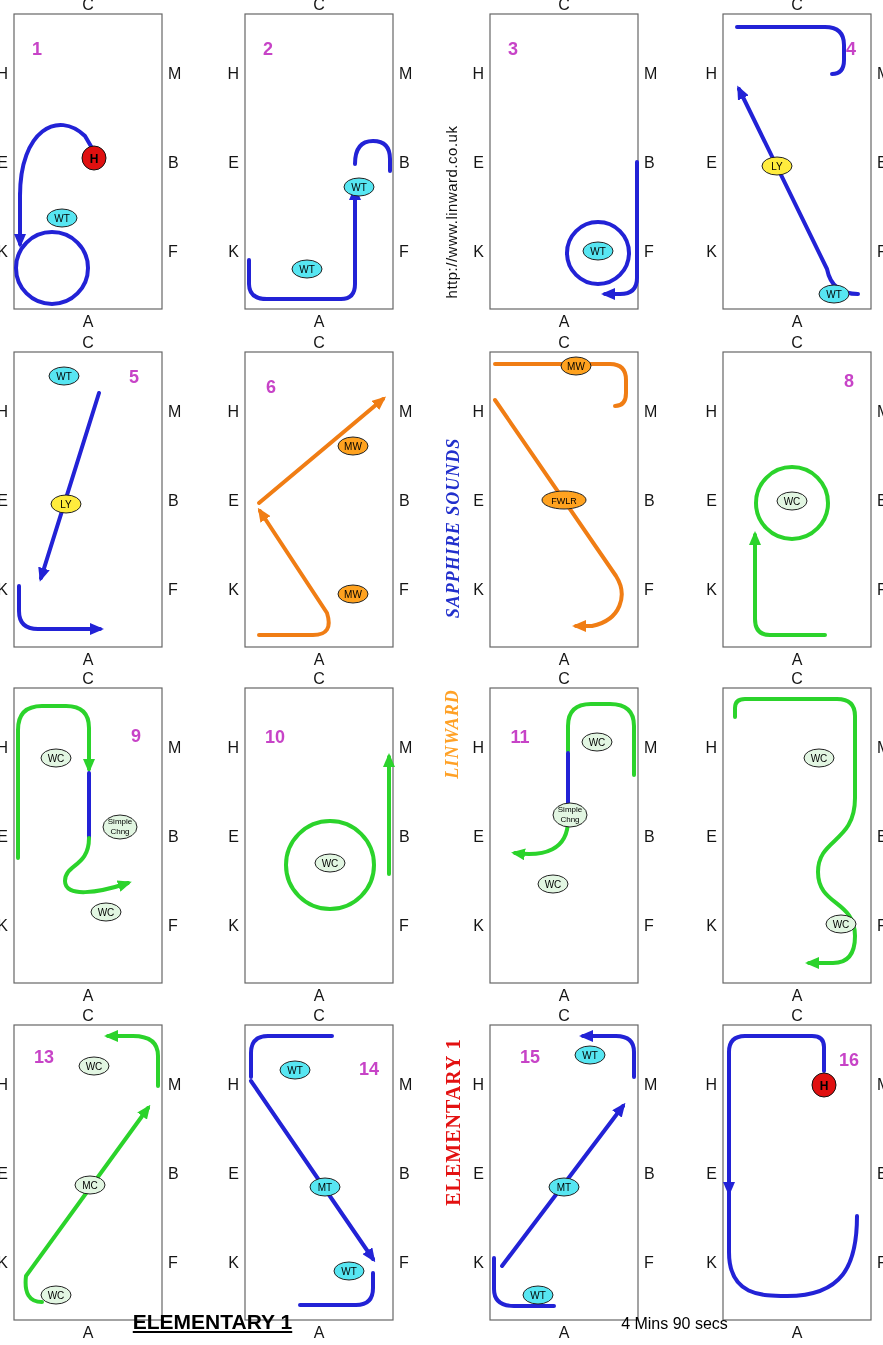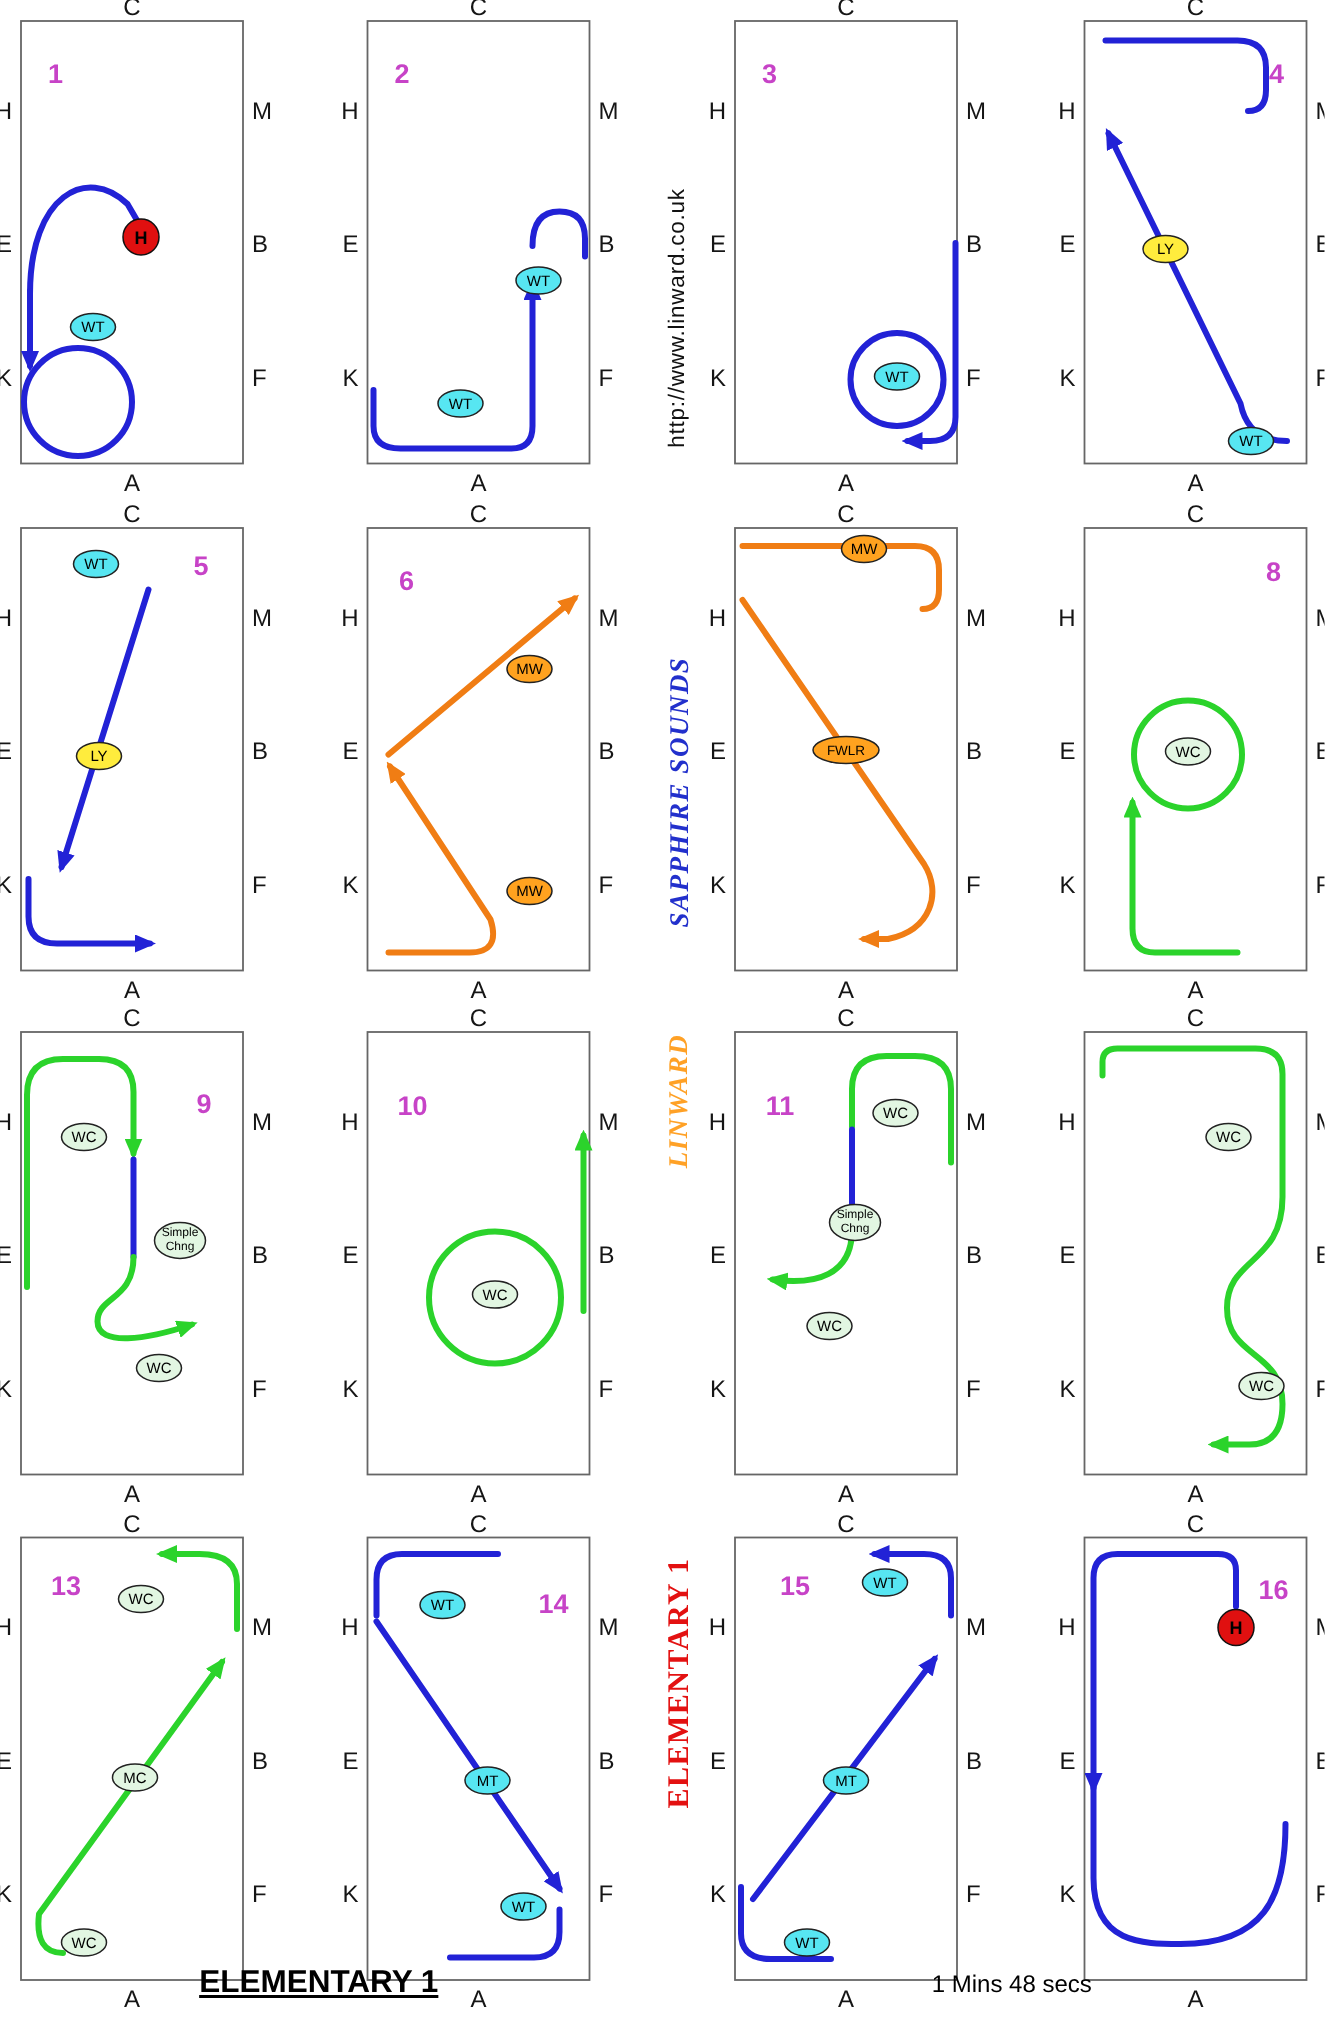--- a/index.html
+++ b/index.html
@@ -494,14 +494,14 @@
         <path d="M38,183 L38,243 C38,287 71,287 96,287 C151,287 166,257 166,207" fill="none" stroke="#2222d6" stroke-width="4" stroke-linecap="round" stroke-linejoin="round"></path>
         <circle cx="133" cy="76" r="12" fill="#e01010" stroke="#111" stroke-width="1"></circle>
         <text x="133" y="80.5" text-anchor="middle" class="haltText">H</text>
       </svg>
     </div>
   <div class="vtext url">http://www.linward.co.uk</div>
   <div class="vtext sapphire">SAPPHIRE SOUNDS</div>
   <div class="vtext linward">LINWARD</div>
   <div class="vtext elem">ELEMENTARY 1</div>
   <div class="footer-title">ELEMENTARY 1</div>
-  <div class="footer-time">1 Mins 48 secs</div>
+  <div class="footer-time">4 Mins 90 secs</div>
 </div>
 
 </body></html>

